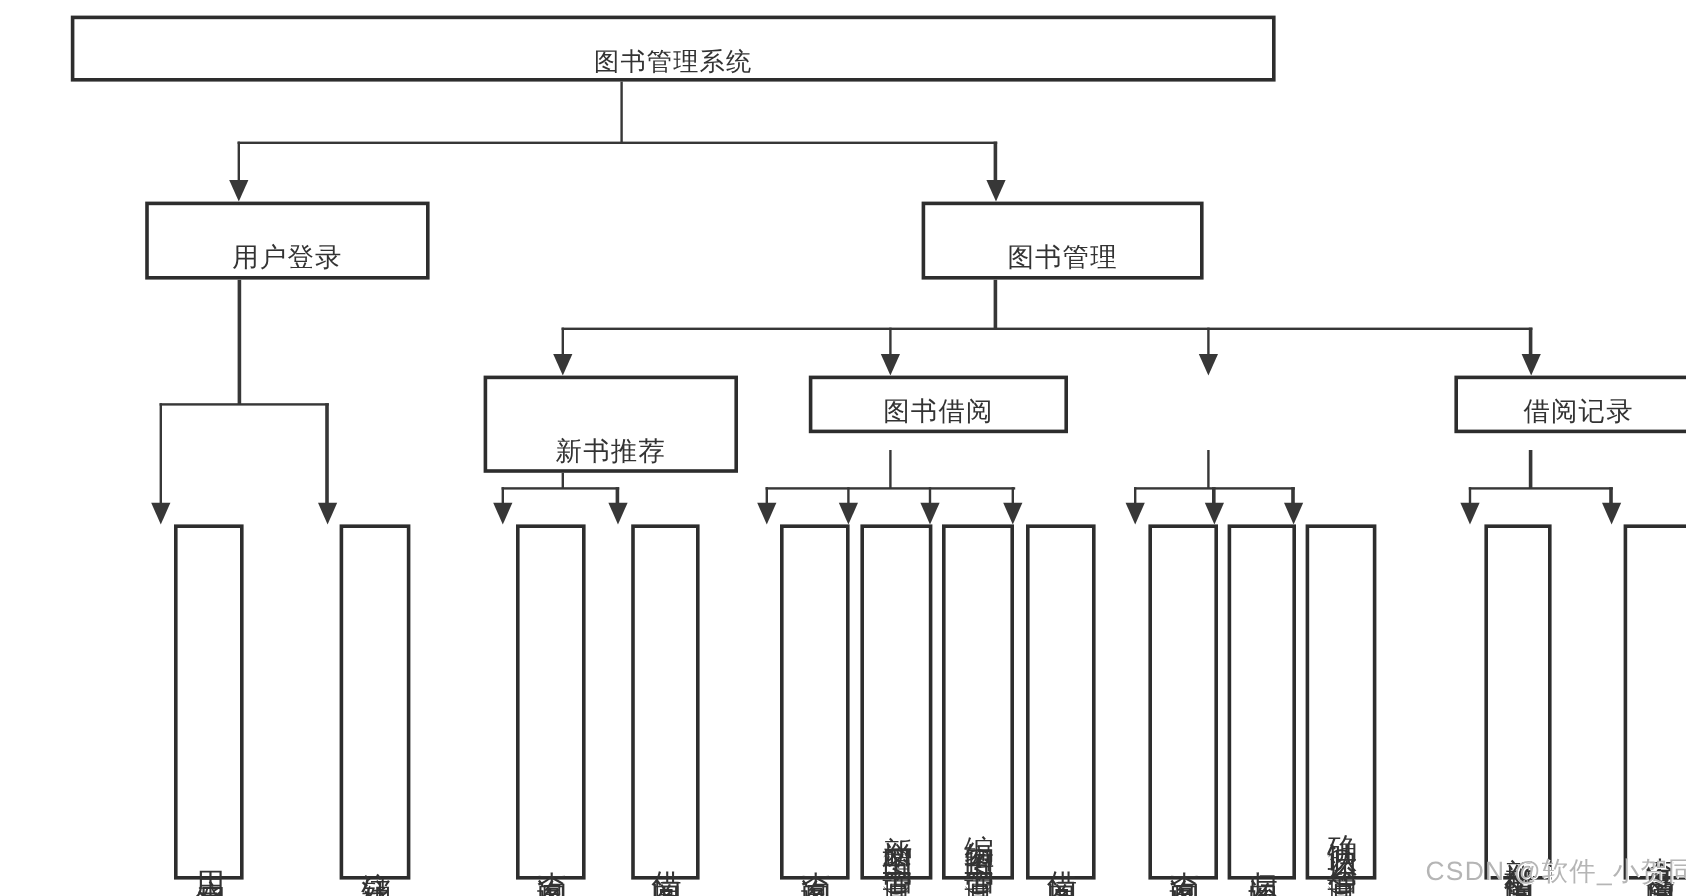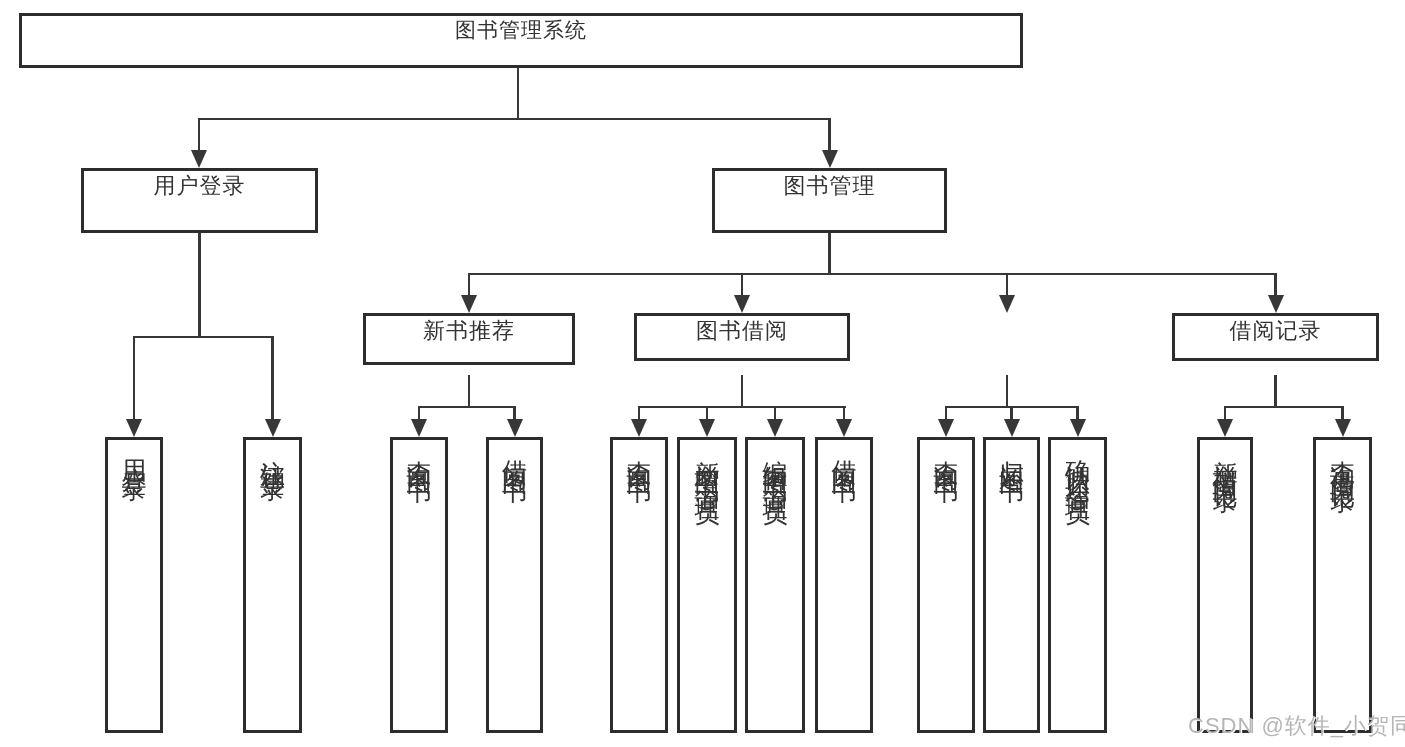--- a/index.html
+++ b/index.html
@@ -2,22 +2,22 @@
 <html><head>
 <meta charset="utf-8">
 <style>
   html,body{margin:0;padding:0;background:#ffffff;}
   .canvas{
     position:relative;width:1405px;height:747px;background:#ffffff;overflow:hidden;
     font-family:"Liberation Sans","DejaVu Sans",sans-serif;
   }
   .box{
     position:absolute;box-sizing:border-box;border:3px solid #2d2d2d;background:#ffffff;
-    display:flex;align-items:flex-start;justify-content:center;
-    color:#333333;font-size:22px;letter-spacing:1px;
+    display:flex;align-items:flex-end;justify-content:center;
+    color:#333333;font-size:22px;letter-spacing:1px;margin-left:40px;
   }
   .vbox .vtext{
     writing-mode:vertical-rl;text-orientation:mixed;
     font-size:25px;letter-spacing:6px;color:#333333;line-height:1;
   }
   .hline,.vline{position:absolute;background:#373737;}
   .hline{height:2.5px;}
   .vline{width:2.5px;}
   .arrowhead{
     position:absolute;width:0;height:0;
@@ -94,25 +94,25 @@
   <div class="vline" style="left:1341.25px;top:406px;height:15px;"></div>
   <div class="arrowhead" style="left:1334.5px;top:419px;"></div>
 
   <div class="box" style="left:19px;top:13px;width:1004px;height:55px;font-size:21px;">
     <span>图书管理系统</span>
   </div>
 
   <div class="box" style="left:81px;top:168px;width:237px;height:65px;">
     <span>用户登录</span>
   </div>
-  <div class="box" style="left:712px;top:168px;width:235px;height:65px;">
+  <div class="box" style="left:728px;top:168px;width:235px;height:65px;">
     <span>图书管理</span>
   </div>
 
-  <div class="box" style="left:363px;top:313px;width:212px;height:52px;">
+  <div class="box" style="left:363px;top:313px;width:212px;height:81px;">
     <span>新书推荐</span>
   </div>
   <div class="box" style="left:634px;top:313px;width:216px;height:48px;">
     <span>图书借阅</span>
   </div>
   <div class="box" style="left:1172px;top:313px;width:207px;height:48px;">
     <span>借阅记录</span>
   </div>
 
   <div class="box vbox" style="left:105px;top:437px;width:58px;height:296px;">

